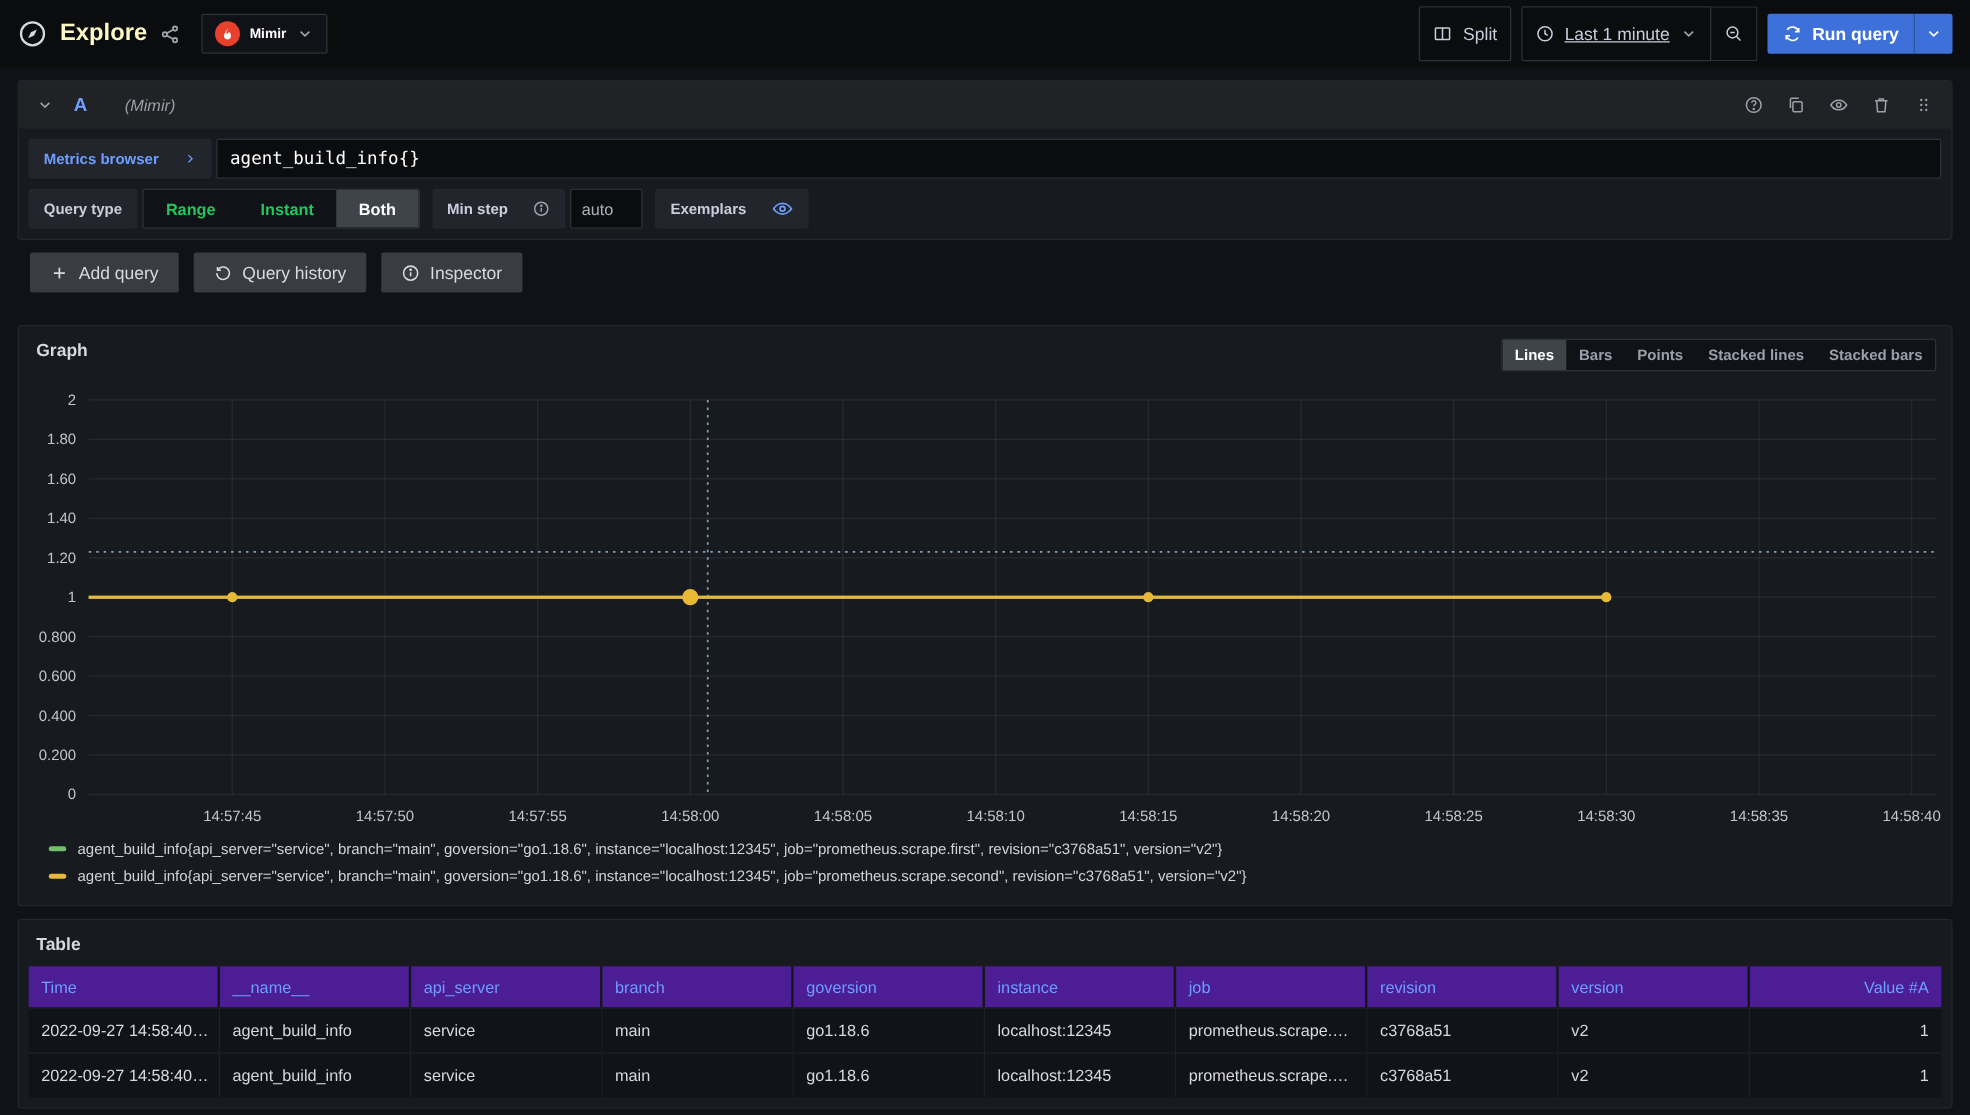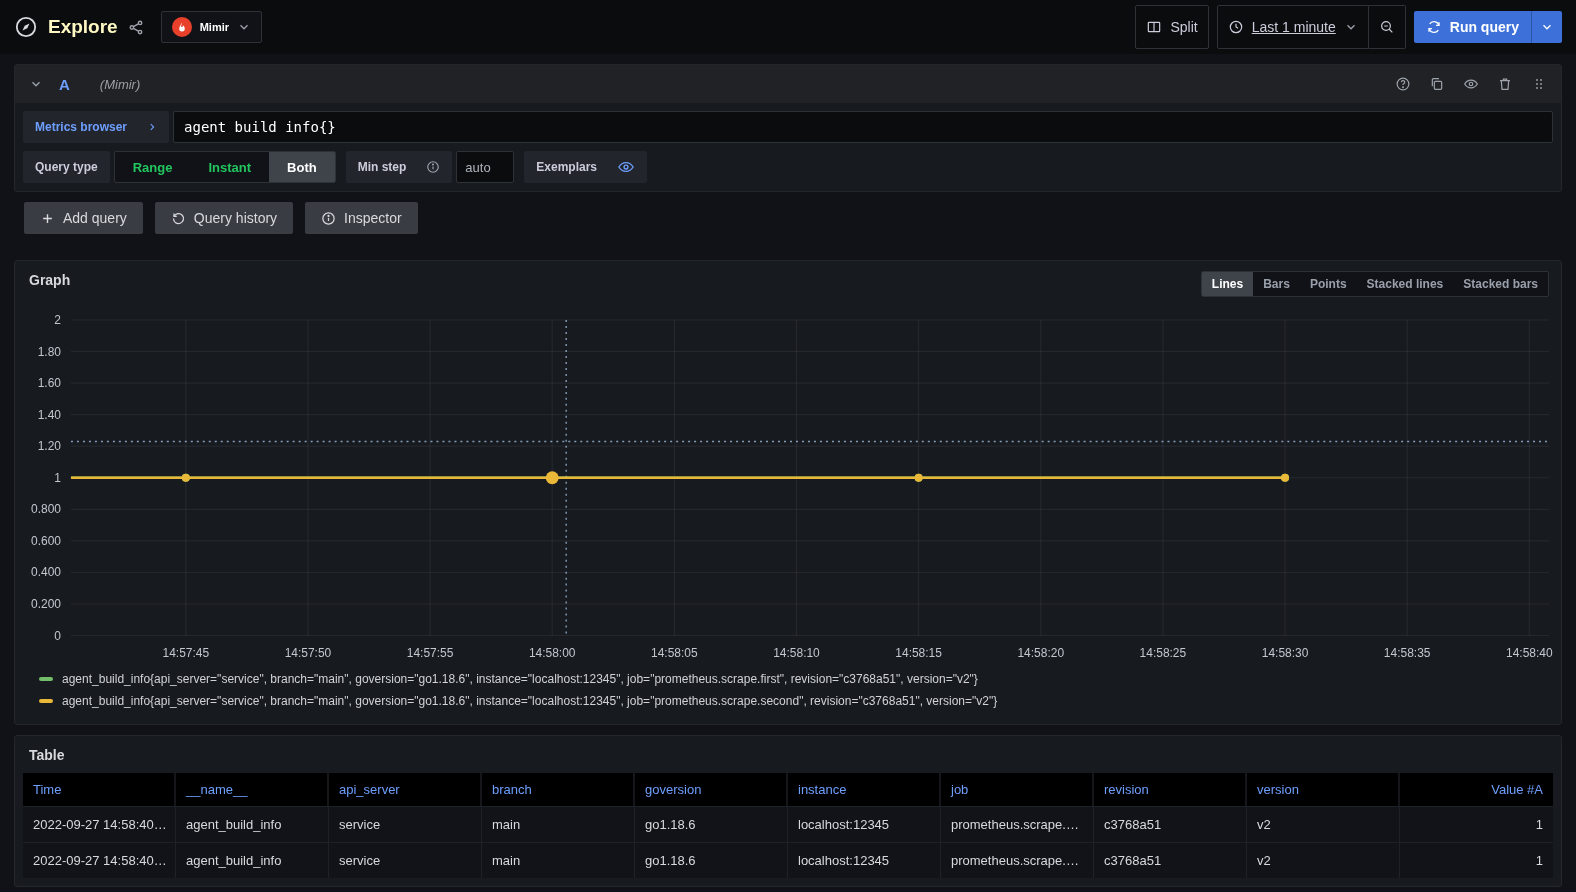--- a/index.html
+++ b/index.html
@@ -80,21 +80,21 @@
   .mode-option.selected { background:#3f434a; color:#ffffff; }
   .chart-wrap { margin:6px 8px 0; }
   .legend { padding:2px 10px 6px 24px; }
   .legend-row { display:flex; align-items:center; gap:9px; height:22px; cursor:pointer; }
   .legend-swatch { width:14px; height:4px; border-radius:2px; flex:none; }
   .legend-label { font-size:12px; color:#d0d2d8; white-space:nowrap; }
 
   
   .tpanel { margin-top:10px; padding-bottom:8px; }
   .tbl { display:grid; grid-template-columns:repeat(10, 1fr); margin:2px 8px 0; font-size:13px; }
-  .th { background:#000000; color:#6e9fff; padding:9px 10px; font-weight:500;
+  .th { background:#4c1d95; color:#6e9fff; padding:9px 10px; font-weight:500;
     border-right:2px solid #14161a; white-space:nowrap; overflow:hidden; cursor:pointer; }
   .td { background:#111318; color:#d8d9dd; padding:10px 10px; border-right:1px solid #1e2127;
     border-top:1px solid #1e2127; white-space:nowrap; overflow:hidden; }
   .th.right, .td.right { text-align:right; }
   .th:nth-child(10n), .td:nth-child(10n) { border-right:none; }
 </style>
 </head>
 <body>
 
 <header class="topbar">

